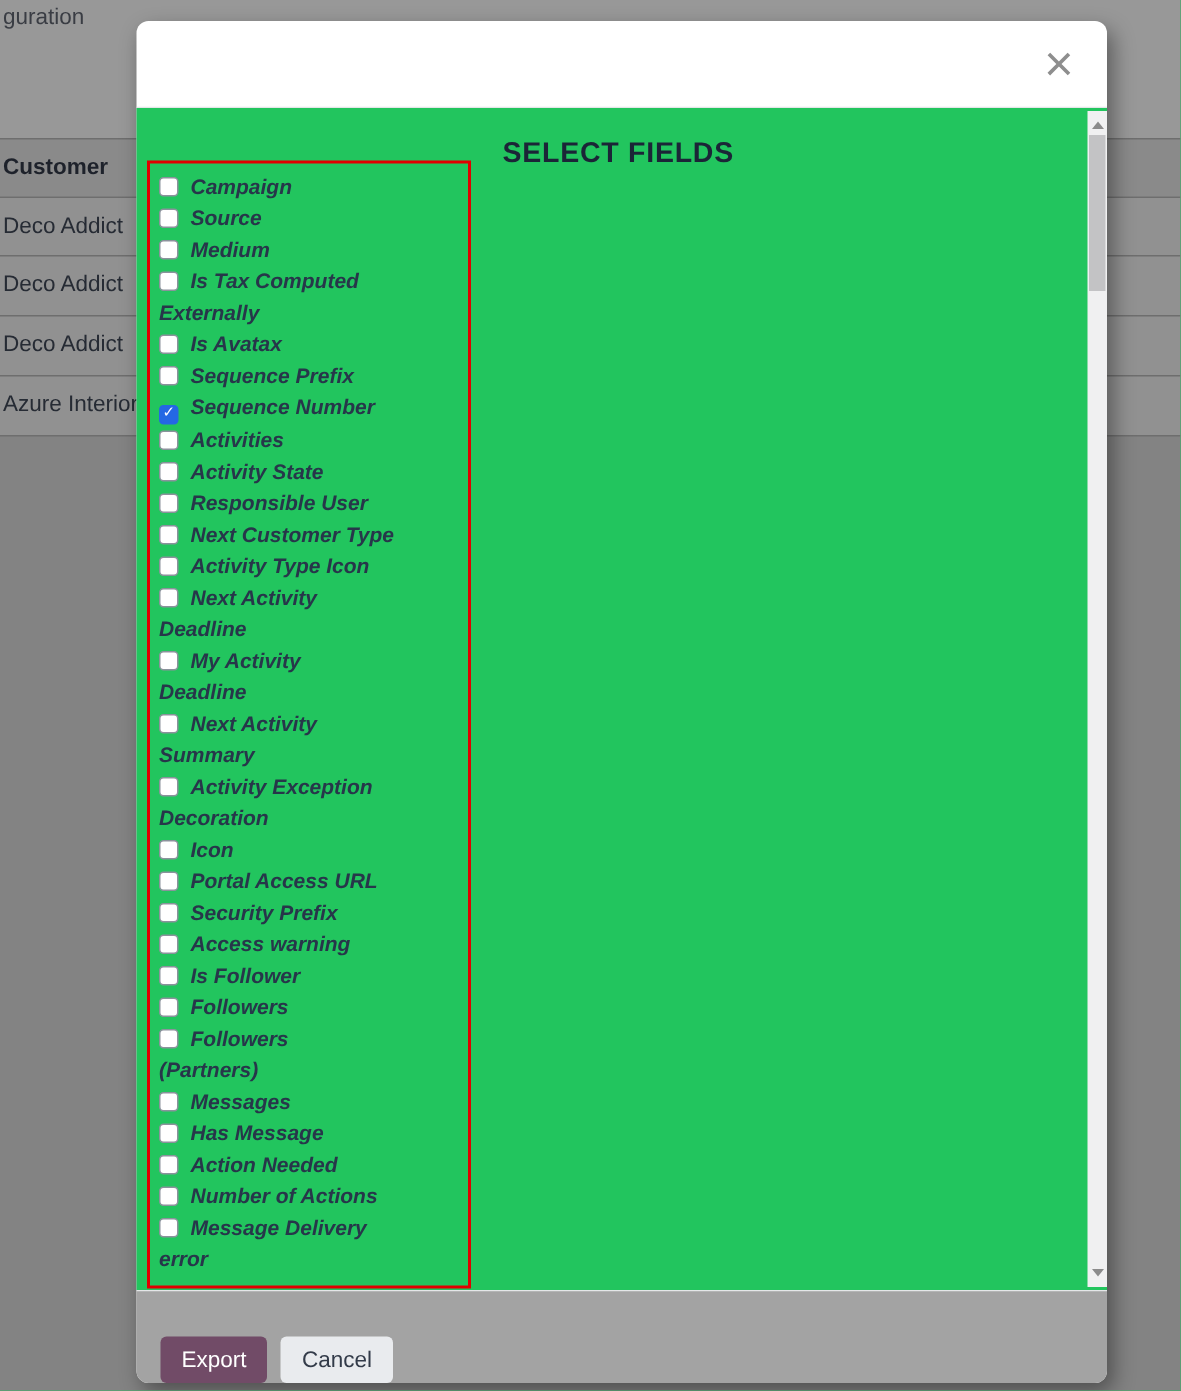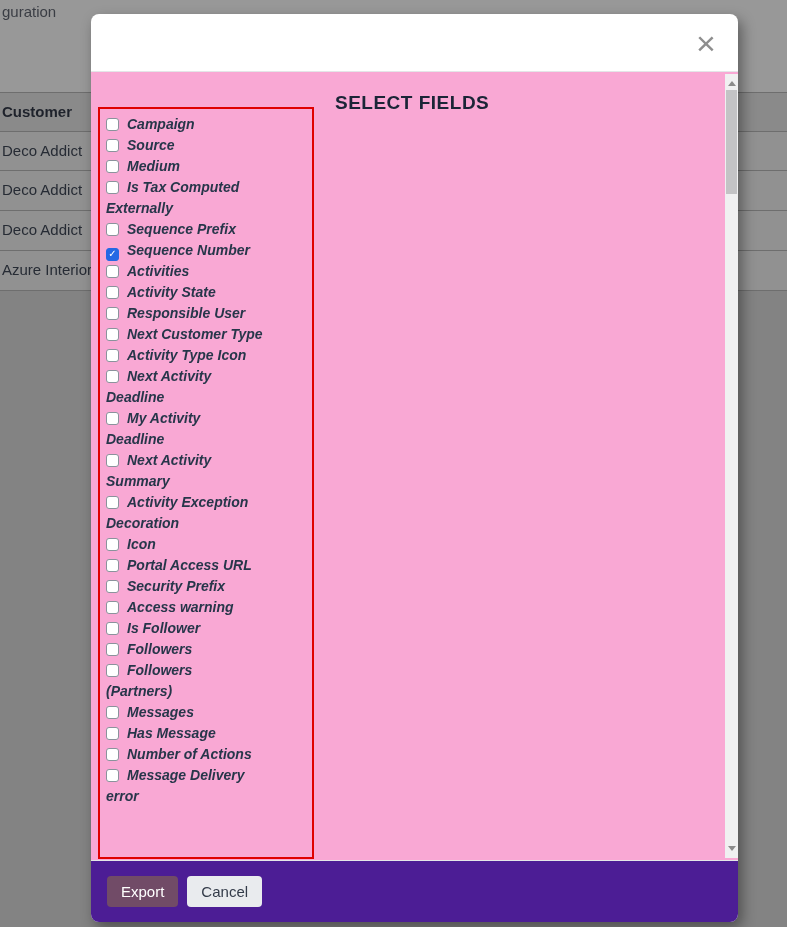--- a/index.html
+++ b/index.html
@@ -26,21 +26,21 @@
     box-shadow:4px 6px 14px rgba(0,0,0,0.40); }
   .modal-header { position:absolute; top:0; left:0; right:0; height:58px;
     border-bottom:1px solid #e4e6e8; border-radius:8px 8px 0 0; }
   .modal-title { position:absolute; left:16px; top:0; line-height:57px;
     font-size:17px; font-weight:700; color:#1c2438;margin-top:40px; }
   .close-btn { position:absolute; right:12px; top:0; width:40px; height:57px;
     background:none; border:none; cursor:pointer; font-size:34px; font-weight:300;
     color:#8e8e8e; line-height:52px; text-align:center;
     font-family:"Liberation Sans","DejaVu Sans",sans-serif; }
 
-  .modal-body { position:absolute; top:58px; left:0; right:0; bottom:62px; background:#f9a8d4; }
+  .modal-body { position:absolute; top:58px; left:0; right:0; bottom:62px; background:#22c55e; }
   .section-title { position:absolute; left:244px; top:20px; font-size:19px;
     font-weight:700; letter-spacing:0.5px; color:#1b2537; }
 
   
   .highlight-box { position:absolute; left:7px; top:35px; width:216px; height:752px;
     border:2px solid var(--highlight_border,#e00000); padding:5px 0 0 6px; overflow:hidden; }
   .field-item { font-size:14px; font-weight:700; color:#27364a; line-height:21px;font-style:italic; }
   .field-label { white-space:pre-line; }
   .cb { display:inline-flex; width:13px; height:13px; border:1px solid #8b929c;
     border-radius:3px; background:#fff; margin-right:8px; vertical-align:-2px;
@@ -56,22 +56,22 @@
   .sb-up { position:absolute; top:7px; left:2.5px; width:0; height:0;
     border-left:4px solid transparent; border-right:4px solid transparent;
     border-bottom:5px solid #8b8b8b; }
   .sb-thumb { position:absolute; top:16px; left:1px; width:11px; height:104px;
     background:#c3c3c5; }
   .sb-down { position:absolute; bottom:7px; left:2.5px; width:0; height:0;
     border-left:4px solid transparent; border-right:4px solid transparent;
     border-top:5px solid #8b8b8b; }
 
   .modal-footer { position:absolute; bottom:0; left:0; right:0; height:62px;
-    border-top:1px solid #e4e6e8; display:flex; align-items:center; gap:9px;
-    padding:0 16px; border-radius:0 0 8px 8px; background:#4c1d95; }
+    border-top:1px solid #e4e6e8; display:flex; align-items:flex-end; gap:9px;
+    padding:0 16px; border-radius:0 0 8px 8px; background:#a3a3a3; }
   .btn { font-size:15px; border:none; border-radius:4px; padding:7px 14px;
     cursor:pointer; font-family:"Liberation Sans","DejaVu Sans",sans-serif; }
   .btn-export { background:var(--accent,#714b67); color:#ffffff; }
   .btn-cancel { background:#e9ebee; color:#333b49; }
 </style>
 </head>
 <body>
 
 <div>
   <div class="bg-band bg-top">
@@ -112,20 +112,23 @@
 
   <div class="field-item">
     <span class="cb"></span><span class="field-label">Medium</span>
   </div>
 
   <div class="field-item">
     <span class="cb"></span><span class="field-label">Is Tax Computed
 Externally</span>
   </div>
 
+  <div class="field-item">
+    <span class="cb"></span><span class="field-label">Is Avatax</span>
+  </div>
 
   <div class="field-item">
     <span class="cb"></span><span class="field-label">Sequence Prefix</span>
   </div>
 
   <div class="field-item">
     <span class="cb checked"></span><span class="field-label">Sequence Number</span>
   </div>
 
   <div class="field-item">
@@ -198,20 +201,23 @@
   </div>
 
   <div class="field-item">
     <span class="cb"></span><span class="field-label">Messages</span>
   </div>
 
   <div class="field-item">
     <span class="cb"></span><span class="field-label">Has Message</span>
   </div>
 
+  <div class="field-item">
+    <span class="cb"></span><span class="field-label">Action Needed</span>
+  </div>
 
   <div class="field-item">
     <span class="cb"></span><span class="field-label">Number of Actions</span>
   </div>
 
   <div class="field-item">
     <span class="cb"></span><span class="field-label">Message Delivery
 error</span>
   </div>
 </div>

